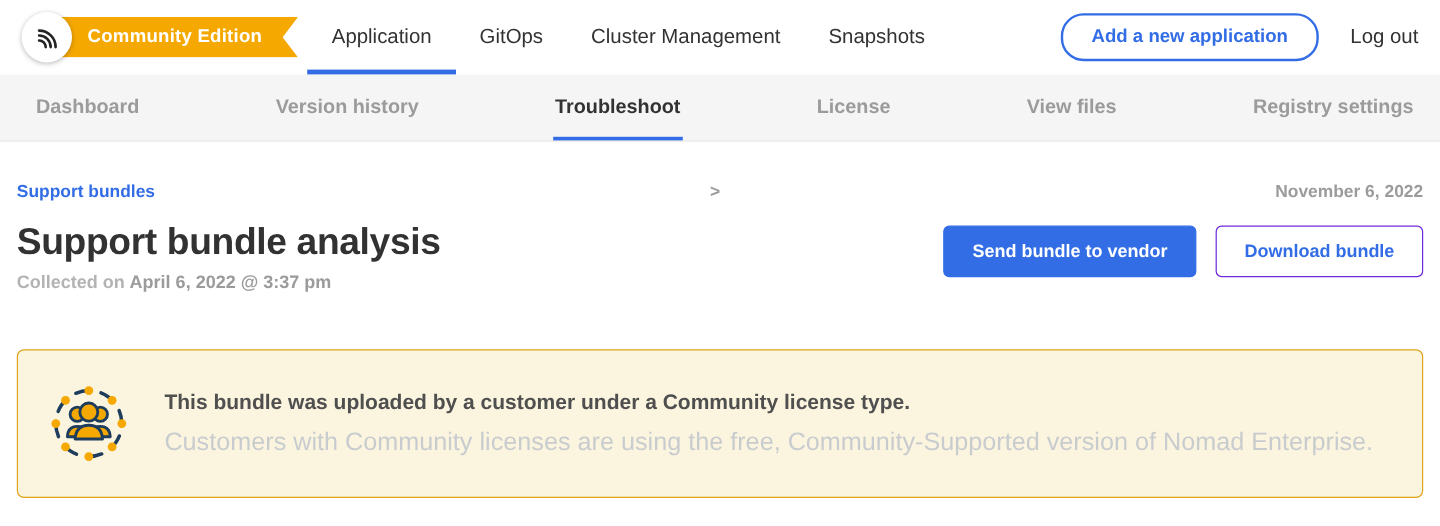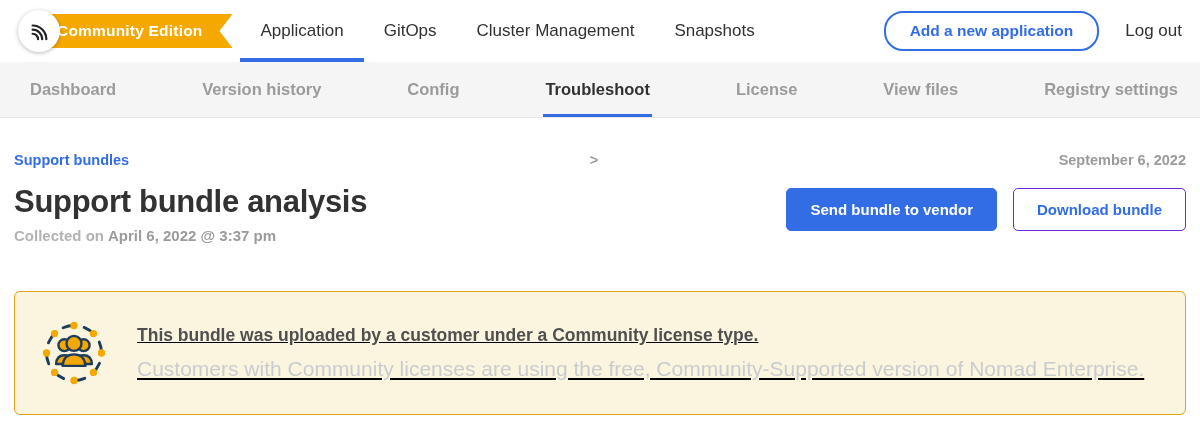--- a/index.html
+++ b/index.html
@@ -7,21 +7,21 @@
     font-family: "Liberation Sans", "DejaVu Sans", sans-serif; }
 
   
   .topbar { height: 62px; display: flex; align-items: center; padding: 0 14px 0 18px; background: #fff; position: relative; }
   .brand { display: flex; align-items: center; height: 100%; }
   .logo-circle { width: 42px; height: 42px; border-radius: 50%; background: #fff;
     box-shadow: 0 1px 4px rgba(0,0,0,.28); display: flex; align-items: center; justify-content: center;
     position: relative; z-index: 2; cursor: pointer; }
   .ribbon { height: 34px; margin-left: -21px; background: #F5A800; color: #fff;
     font-size: 15.5px; font-weight: bold; letter-spacing: .2px;
-    display: flex; align-items: center; padding: 0 30px 0 18px;
+    display: flex; align-items: center; padding: 0 30px 0 34px;
     clip-path: polygon(0 0, 100% 0, calc(100% - 13px) 50%, 100% 100%, 0 100%); }
   .top-nav { display: flex; height: 100%; margin-left: 8px; }
   .top-nav-item { display: flex; align-items: center; height: 100%; padding: 0 20px;
     font-size: 17px; font-weight: 500; color: #323232; text-decoration: none; cursor: pointer; position: relative; }
   .top-nav-item.active::after { content: ""; position: absolute; left: 0; right: 0; bottom: 0; height: 4px; background: #326DE6; }
   .top-actions { margin-left: auto; display: flex; align-items: center; gap: 26px; }
   .pill-btn { background: #fff; border: 2px solid #326DE6; color: #326DE6; font-weight: bold;
     font-size: 15.5px; border-radius: 19px; padding: 9px 24px; cursor: pointer;
     font-family: inherit; }
   .logout { font-size: 17px; font-weight: 500; color: #323232; text-decoration: none; cursor: pointer; padding-right: 4px; }
@@ -48,21 +48,21 @@
 
   .title-actions { display: flex; gap: 16px; padding-top: 4px; }
   .btn-primary { background: #326DE6; border: 1px solid #326DE6; color: #fff; font-weight: bold;
     font-size: 15px; border-radius: 5px; padding: 12px 23px; cursor: pointer; font-family: inherit; text-align: center; }
   .btn-secondary { background: #fff; border: 1px solid #6d28d9; color: #326DE6; font-weight: bold;
     font-size: 15px; border-radius: 5px; padding: 12px 23px; cursor: pointer; font-family: inherit; }
 
   
   .alert { margin-top: 47px; border: 1px solid #DFA41A; background: #FBF5DF; border-radius: 6px;
     display: flex; align-items: center; gap: 30px; padding: 20px 26px; min-height: 124px; }
-  .alert-texts { display: flex; flex-direction: column; gap: 11px; text-decoration: underline; }
+  .alert-texts { display: flex; flex-direction: column; gap: 11px; }
   .alert-heading { font-size: 17.5px; font-weight: bold; color: #4F4F4F; }
   .alert-body { font-size: 21px; color: #C9CCCF; }
 </style>
 </head>
 <body>
 
 <header class="topbar">
   <div class="brand">
     <div class="logo-circle">
       <svg width="22" height="22" viewBox="0 0 24 24">
@@ -87,32 +87,31 @@
 
   <div class="top-actions">
     <button class="pill-btn">Add a new application</button>
     <a class="logout">Log out</a>
   </div>
 </header>
 
 <nav class="subnav">
   <a class="subnav-item">Dashboard</a>
   <a class="subnav-item">Version history</a>
-  <a class="subnav-item">Config</a>
   <a class="subnav-item active">Troubleshoot</a>
   <a class="subnav-item">License</a>
   <a class="subnav-item">View files</a>
   <a class="subnav-item">Registry settings</a>
 </nav>
 
 <main>
   <div class="breadcrumb">
     <a>Support bundles</a>
     <span class="crumb-sep">&gt;</span>
-    <span class="crumb-current">September 6, 2022</span>
+    <span class="crumb-current">November 6, 2022</span>
   </div>
 
   <div class="title-row">
     <div>
       <h1>Support bundle analysis</h1>
       <p class="collected">
         <span>Collected on</span><span class="date">April 6, 2022 @ 3:37 pm</span>
       </p>
     </div>
     <div class="title-actions">

